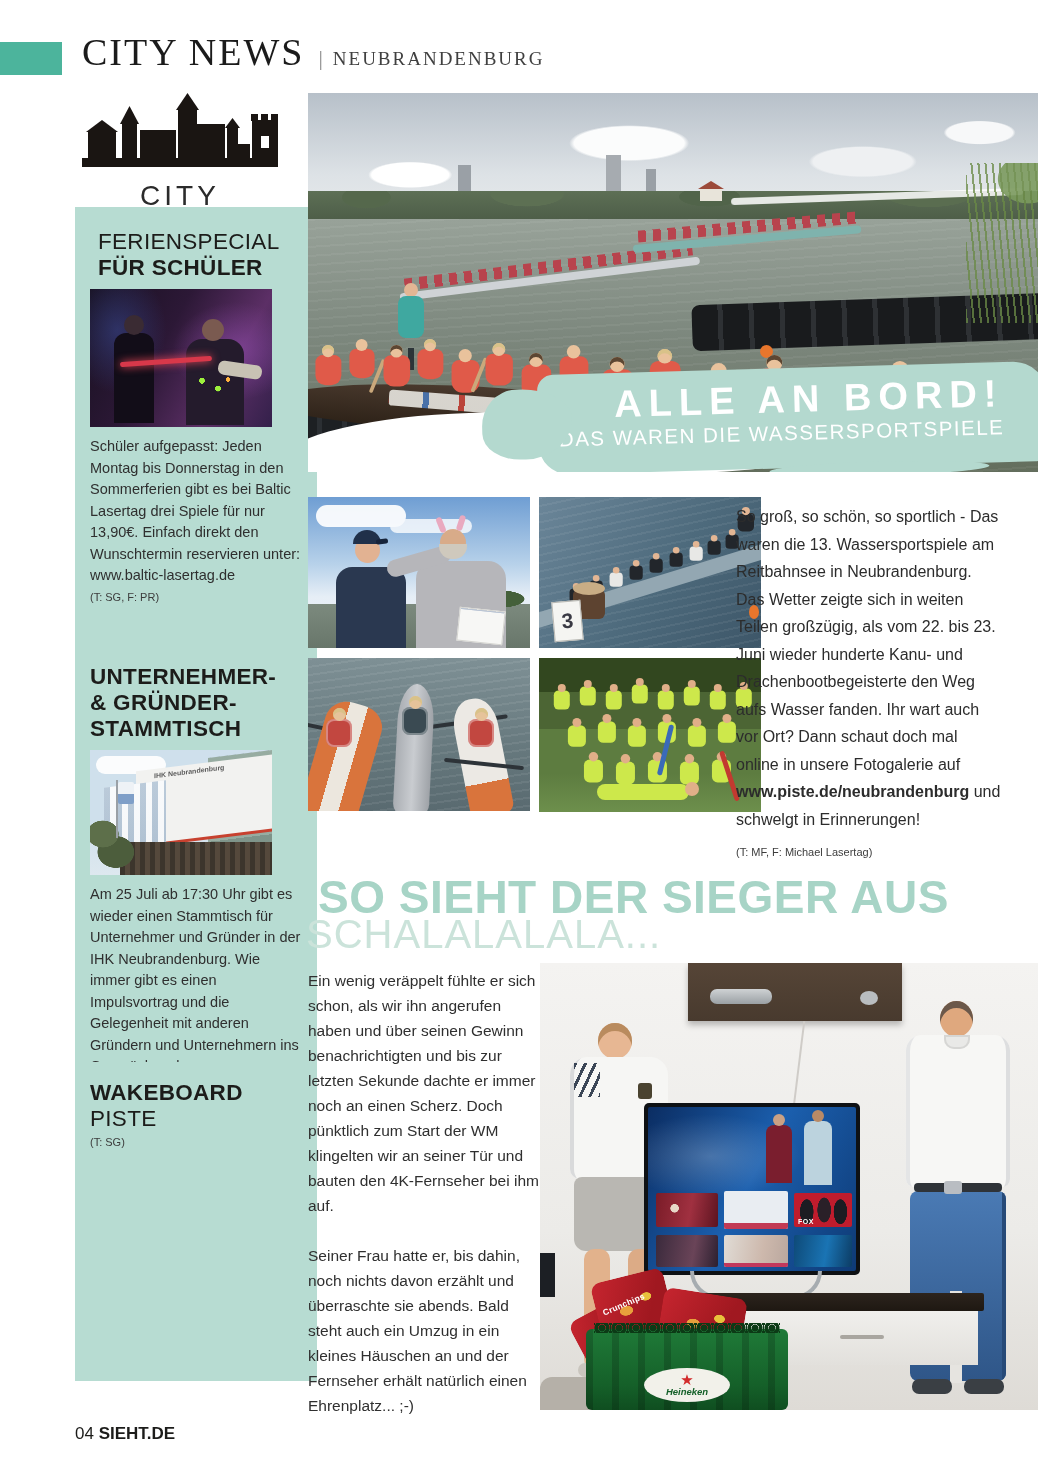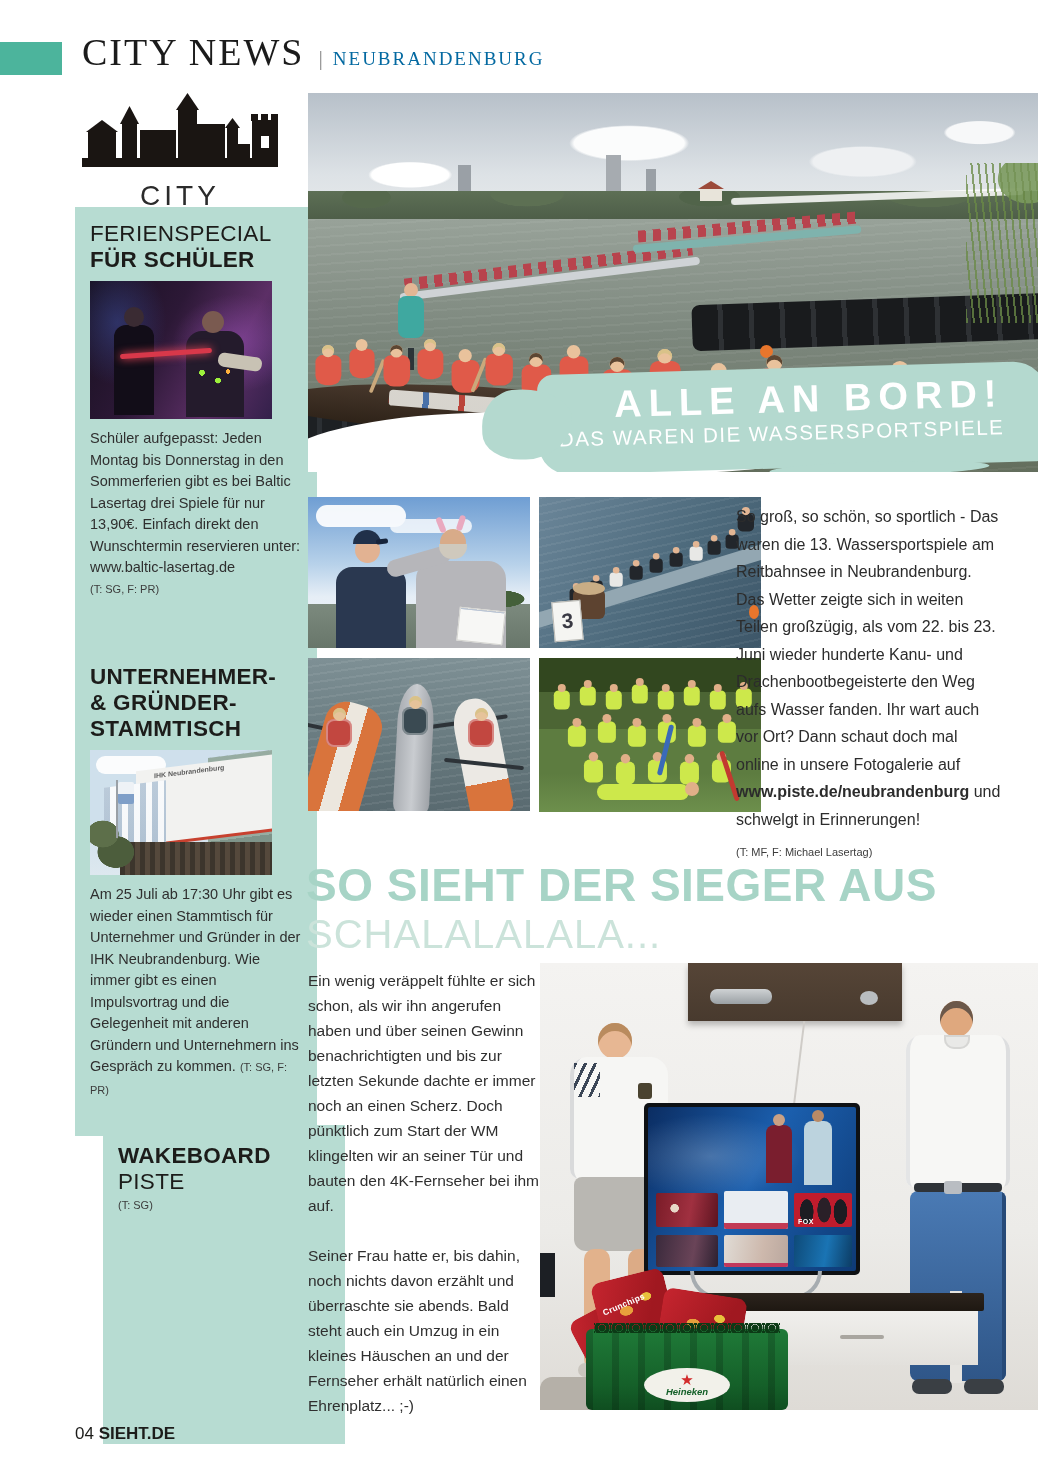--- a/index.html
+++ b/index.html
@@ -7,29 +7,29 @@
         font-family:"Liberation Sans",sans-serif;color:#2e2e2e;}
   i,b,span,div,p,h1,h2,h3{box-sizing:border-box;}
   p{margin:0;}
 
   
   .teal-block{position:absolute;left:0;top:42px;width:62px;height:33px;background:#4cb49c;}
   .brandline{position:absolute;left:82px;top:30px;display:flex;align-items:baseline;
              font-family:"Liberation Serif",serif;color:#1b1b1b;}
   .brand{font-size:38px;letter-spacing:2px;}
   .brand-divider{font-size:22px;color:#8a8a8a;margin:0 10px 0 14px;}
-  .brand-loc{font-size:19px;letter-spacing:2px;color:#0369a1;}
+  .brand-loc{font-size:19px;letter-spacing:2px;color:#404040;}
 
   
   .logo{position:absolute;left:72px;top:92px;width:216px;text-align:center;}
   .logo-text{font-size:28px;letter-spacing:4px;color:#2b2b2b;margin-top:2px;}
   .mintbox{position:absolute;left:75px;width:212px;background:#b7dcd2;padding:14px 15px;overflow:hidden;}
   #box1{top:207px;height:420px;}
   #box2{top:650px;height:458px;}
-  #box3{top:1125px;height:287px;padding-top:18px;margin-left:28px;}
+  #box3{top:1062px;height:287px;padding-top:18px;}
   .boxtitle{font-size:22.5px;line-height:26px;color:#1c1c1a;letter-spacing:.3px;}
   .tl-light{font-weight:400;}
   .tl-bold{font-weight:700;}
   .boxbody{font-size:14.5px;line-height:21.5px;color:#2f2f2f;margin-top:9px;}
   .credit{font-size:11px;color:#3c3c3c;margin-top:4px;}
   .credit-inline{font-size:11px;color:#3c3c3c;}
   .sidephoto{position:relative;width:182px;margin-top:8px;overflow:hidden;}
 
   
   .lasertag{height:138px;background:
@@ -314,21 +314,21 @@
         <rect x="179" y="22" width="7" height="7"></rect>
         <rect x="189" y="22" width="7" height="7"></rect>
         <rect x="199" y="22" width="7" height="7"></rect>
         <rect x="189" y="44" width="8" height="12" fill="#ffffff"></rect>
       </g>
     </svg>
     <div class="logo-text">CITY KLATSCH</div>
   </div>
 
   <section class="mintbox" id="box1">
-    <h3 class="boxtitle" style="margin:0;">
+    <h3 class="boxtitle" style="margin:8px;">
       <span class="tl-light">FERIENSPECIAL</span><br>
       <span class="tl-bold">FÜR SCHÜLER</span>
     </h3>
     <div class="sidephoto lasertag">
       <i class="lt-fig1"></i>
       <i class="lt-fig2"></i>
       <i class="lt-beam"></i>
       <i class="lt-gun"></i>
       <i class="lt-glow"></i>
     </div>
@@ -489,21 +489,21 @@
     <i class="g4-oar" style="left:124px;top:66px;background:#3a6ab8;transform:rotate(14deg);"></i>
     <i class="g4-oar" style="left:188px;top:92px;background:#c23a30;transform:rotate(-18deg);"></i>
     <i class="g4-lying"></i>
   </div>
 
   <div class="ws-col">
     <p><span>So groß, so schön, so sportlich - Das waren die 13. Wassersportspiele am Reitbahnsee in Neubrandenburg. Das Wetter zeigte sich in weiten Teilen großzügig, als vom 22. bis 23. Juni wieder hunderte Kanu- und Drachenbootbegeisterte den Weg aufs Wasser fanden. Ihr wart auch vor Ort? Dann schaut doch mal online in unsere Fotogalerie auf </span><b>www.piste.de/neubrandenburg</b><span> und schwelgt in Erinnerungen!</span></p>
     <div class="credit">(T: MF, F: Michael Lasertag)</div>
   </div>
 
-  <h1 class="sieger-hl" style="margin:0;">SO SIEHT DER SIEGER AUS</h1>
+  <h1 class="sieger-hl" style="margin:12px;">SO SIEHT DER SIEGER AUS</h1>
   <h2 class="sieger-sub" style="margin:0;">SCHALALALALA...</h2>
 
   <div class="story-col">
     <p>Ein wenig veräppelt fühlte er sich schon, als wir ihn angerufen haben und über seinen Gewinn benachrichtigten und bis zur letzten Sekunde dachte er immer noch an einen Scherz. Doch pünktlich zum Start der WM klingelten wir an seiner Tür und bauten den 4K-Fernseher bei ihm auf.</p>
     <p>Seiner Frau hatte er, bis dahin, noch nichts davon erzählt und überraschte sie abends. Bald steht auch ein Umzug in ein kleines Häuschen an und der Fernseher erhält natürlich einen Ehrenplatz... ;-)</p>
   </div>
 
   <div class="winner">
     <i class="w-cabinet"></i>
     <i class="w-speaker" style="position:absolute;left:170px;top:26px;"></i>

